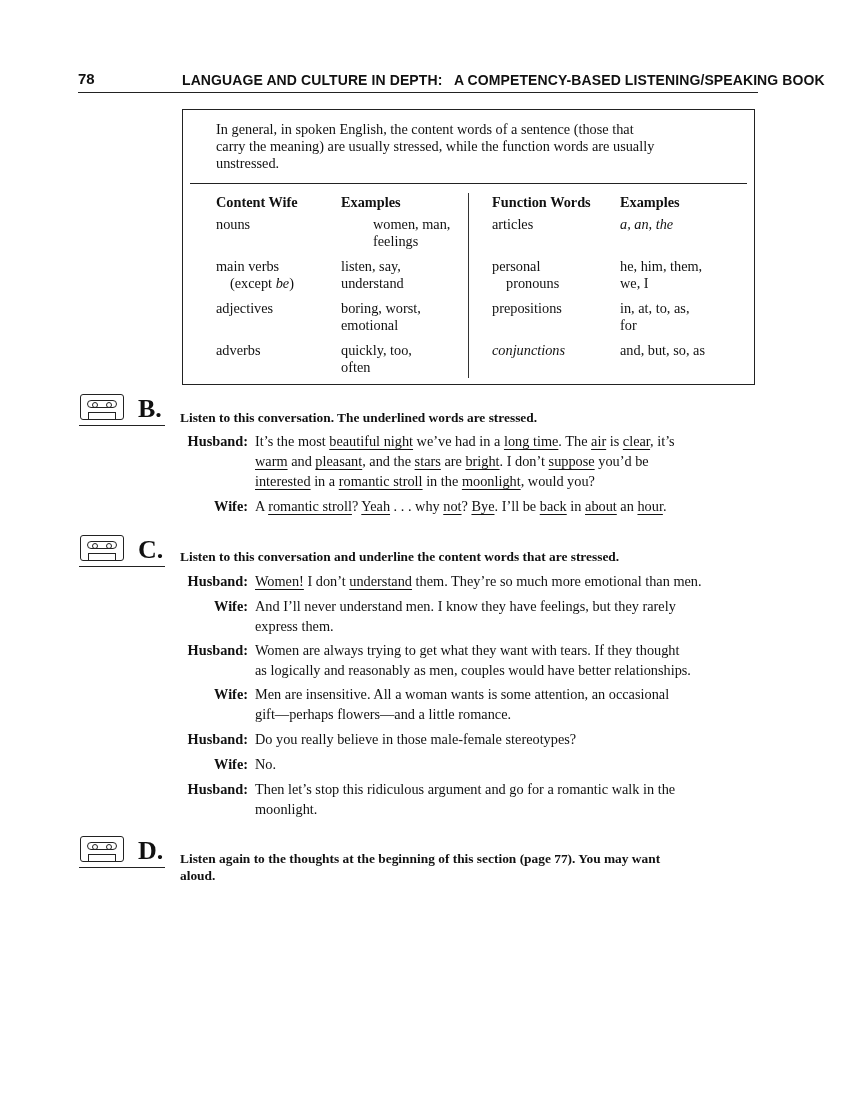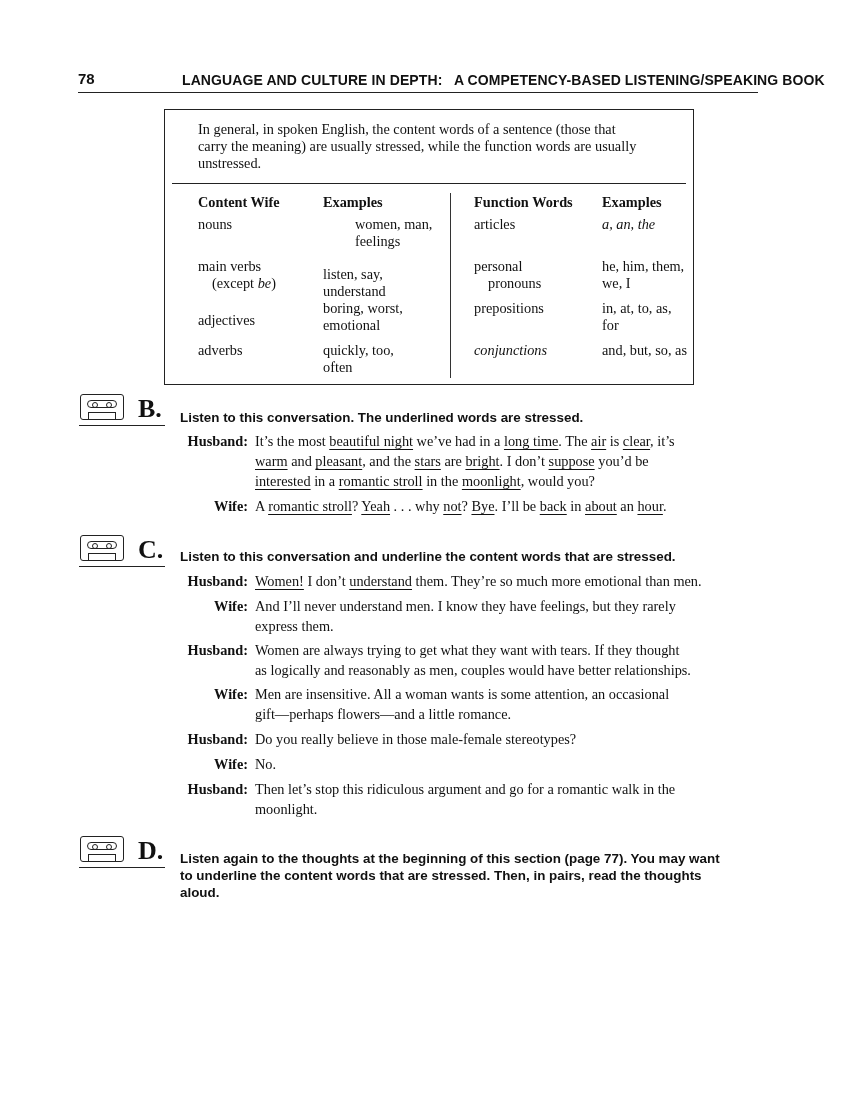--- a/index.html
+++ b/index.html
@@ -2,34 +2,34 @@
 <html><head>
 <meta charset="utf-8">
 <style>
   html, body { margin:0; padding:0; background:#fff; }
   body { width:850px; height:1100px; position:relative; color:#111; overflow:hidden; }
 
   .header { position:absolute; left:78px; top:70px; width:680px; height:22px; border-bottom:1.5px solid #222; }
   .page-num { position:absolute; left:0; top:0; font-family:"Liberation Sans",sans-serif; font-weight:bold; font-size:15px; }
   .running-title { position:absolute; left:104px; top:2px; font-family:"Liberation Sans",sans-serif; font-weight:bold; font-size:14px; letter-spacing:0.1px; }
 
-  .box { position:absolute; left:164px; top:109px; width:530px; height:276px; border:1.5px solid #222; box-sizing:border-box; }
+  .box { position:absolute; left:182px; top:109px; width:573px; height:276px; border:1.5px solid #222; box-sizing:border-box; }
   .box-intro { position:absolute; left:33px; top:11px; width:520px; font-family:"Liberation Serif",serif; font-size:14.3px; line-height:17px; }
   .box-rule { position:absolute; left:7px; right:7px; top:73px; border-top:1.2px solid #222; }
   .box-vdiv { position:absolute; left:285px; top:83px; height:185px; border-left:1.2px solid #333; }
   .cell { position:absolute; font-family:"Liberation Serif",serif; font-size:14.3px; line-height:16.5px; }
   .indent { padding-left:14px; }
   .cassette { position:absolute; width:44px; height:26px; border:1.5px solid #222; border-radius:3px; box-sizing:border-box; }
   .cassette .win { position:absolute; left:6px; top:5px; width:30px; height:8px; border:1.2px solid #222; border-radius:4px; box-sizing:border-box; }
   .cassette .reel { position:absolute; top:1px; width:4px; height:4px; border:1px solid #222; border-radius:50%; }
   .cassette .bottom { position:absolute; left:7px; bottom:0; width:28px; height:7px; border:1.2px solid #222; border-bottom:none; box-sizing:border-box; }
   .sec-letter { position:absolute; font-family:"Liberation Serif",serif; font-weight:bold; font-size:26px; }
   .sec-underline { position:absolute; border-top:1.5px solid #222; width:86px; }
 
-  .instr { position:absolute; left:180px; font-family:Liberation Sans, sans-serif; font-weight:bold; font-size:13.4px; line-height:17px; width:580px; }
+  .instr { position:absolute; left:180px; font-family:Liberation Serif, serif; font-weight:bold; font-size:13.4px; line-height:17px; width:580px; }
 
   .line { position:absolute; font-family:"Liberation Serif",serif; font-size:14.3px; line-height:20px; white-space:nowrap; }
   .speaker { position:absolute; font-family:"Liberation Serif",serif; font-weight:bold; font-size:14.3px; text-align:right; width:70px; left:178px; }
   .u { text-decoration:underline; text-underline-offset:3px; }
 </style>
 </head>
 <body>
 
 <div class="header">
   <span class="page-num">78</span>
@@ -55,34 +55,34 @@
       <div>women, man,</div>
       <div>feelings</div>
     </div>
   <div class="cell" style="left:309px;top:106px;">articles</div>
   <div class="cell" style="left:437px;top:106px;font-style:italic;">a, an, the</div>
 
   <div class="cell" style="left:33px;top:148px;">
     <div>main verbs</div>
     <div class="indent"><span>(except </span><i>be</i><span>)</span></div>
   </div>
-  <div class="cell" style="left:158px;top:148px;margin-top:8px;">
+  <div class="cell" style="left:158px;top:148px;">
       <div>listen, say,</div>
       <div>understand</div>
     </div>
   <div class="cell" style="left:309px;top:148px;">
       <div>personal</div>
       <div class="indent">pronouns</div>
     </div>
   <div class="cell" style="left:437px;top:148px;">
       <div>he, him, them,</div>
       <div>we, I</div>
     </div>
 
-  <div class="cell" style="left:33px;top:190px;margin-top:12px;">adjectives</div>
+  <div class="cell" style="left:33px;top:190px;">adjectives</div>
   <div class="cell" style="left:158px;top:190px;">
       <div>boring, worst,</div>
       <div>emotional</div>
     </div>
   <div class="cell" style="left:309px;top:190px;">prepositions</div>
   <div class="cell" style="left:437px;top:190px;">
       <div>in, at, to, as,</div>
       <div>for</div>
     </div>
 
@@ -161,15 +161,14 @@
   <div class="win">
       <span class="reel" style="left:4px"></span>
       <span class="reel" style="right:4px"></span>
     </div>
   <div class="bottom"></div>
 </div>
 <div class="sec-letter" style="left:138px;top:836px;">D.</div>
 <div class="sec-underline" style="left:79px;top:867px;"></div>
 <div class="instr" style="top:850px;">
   <div>Listen again to the thoughts at the beginning of this section (page 77). You may want</div>
-  <div>to underline the content words that are stressed. Then, in pairs, read the thoughts</div>
   <div>aloud.</div>
 </div>
 
 </body></html>

